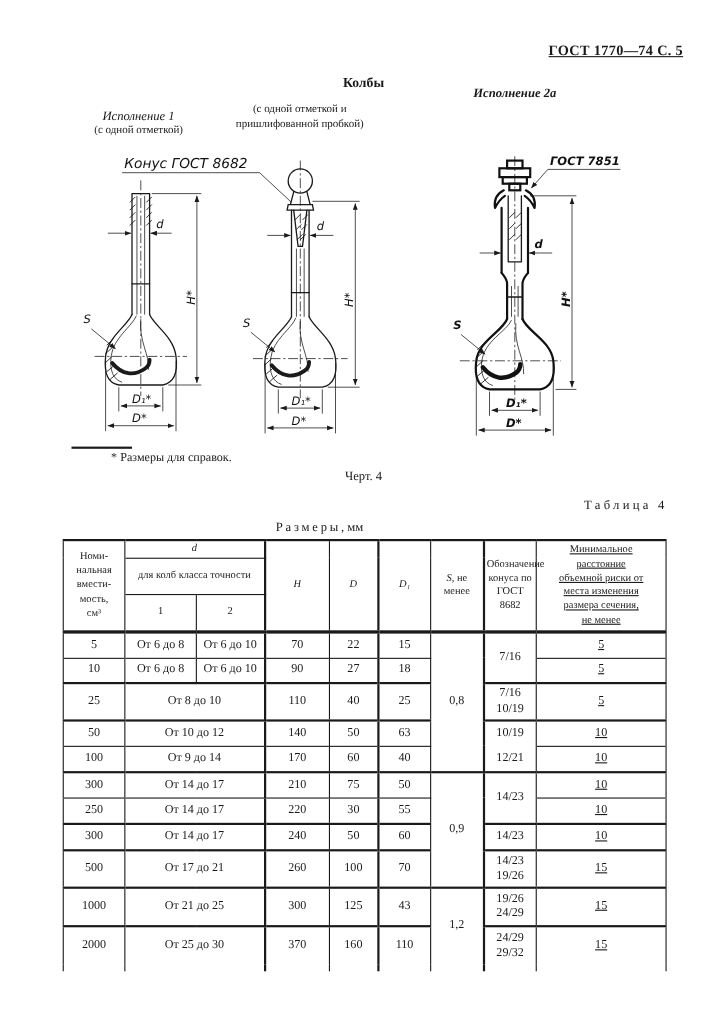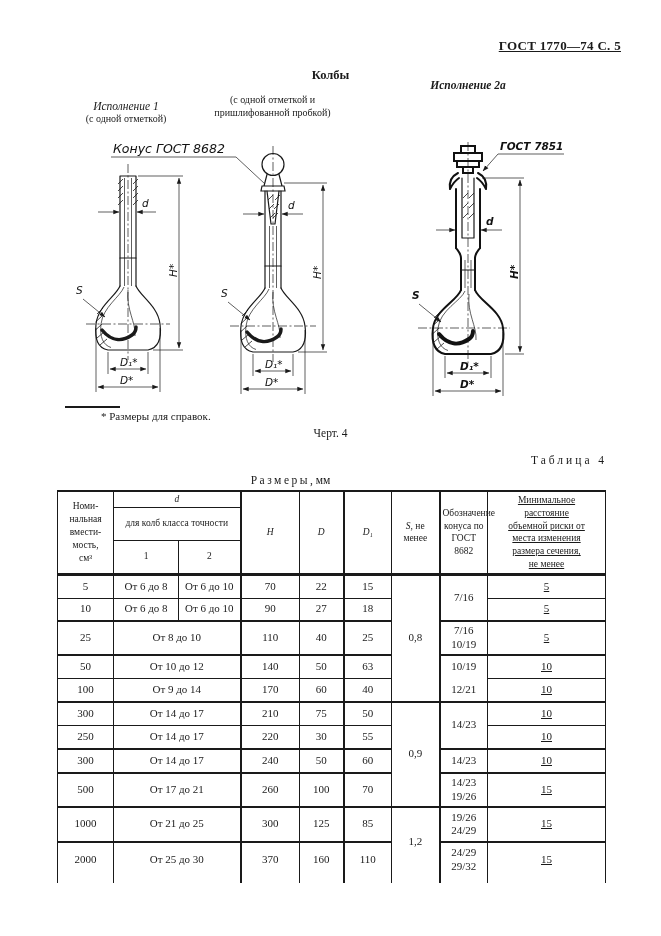--- a/index.html
+++ b/index.html
@@ -329,21 +329,21 @@
     <td class="lt pre">14/23
 19/26</td>
     <td class="rb">15</td>
   </tr>
 
   <tr>
     <td style="height:31px">1000</td>
     <td colspan="2">От 21 до 25</td>
     <td class="lt">300</td>
     <td>125</td>
-    <td class="lt">85</td>
+    <td class="lt">43</td>
     <td rowspan="2">1,2</td>
     <td class="lt pre">19/26
 24/29</td>
     <td class="rb">15</td>
   </tr>
 
   <tr>
     <td style="height:32px">2000</td>
     <td colspan="2">От 25 до 30</td>
     <td class="lt">370</td>

